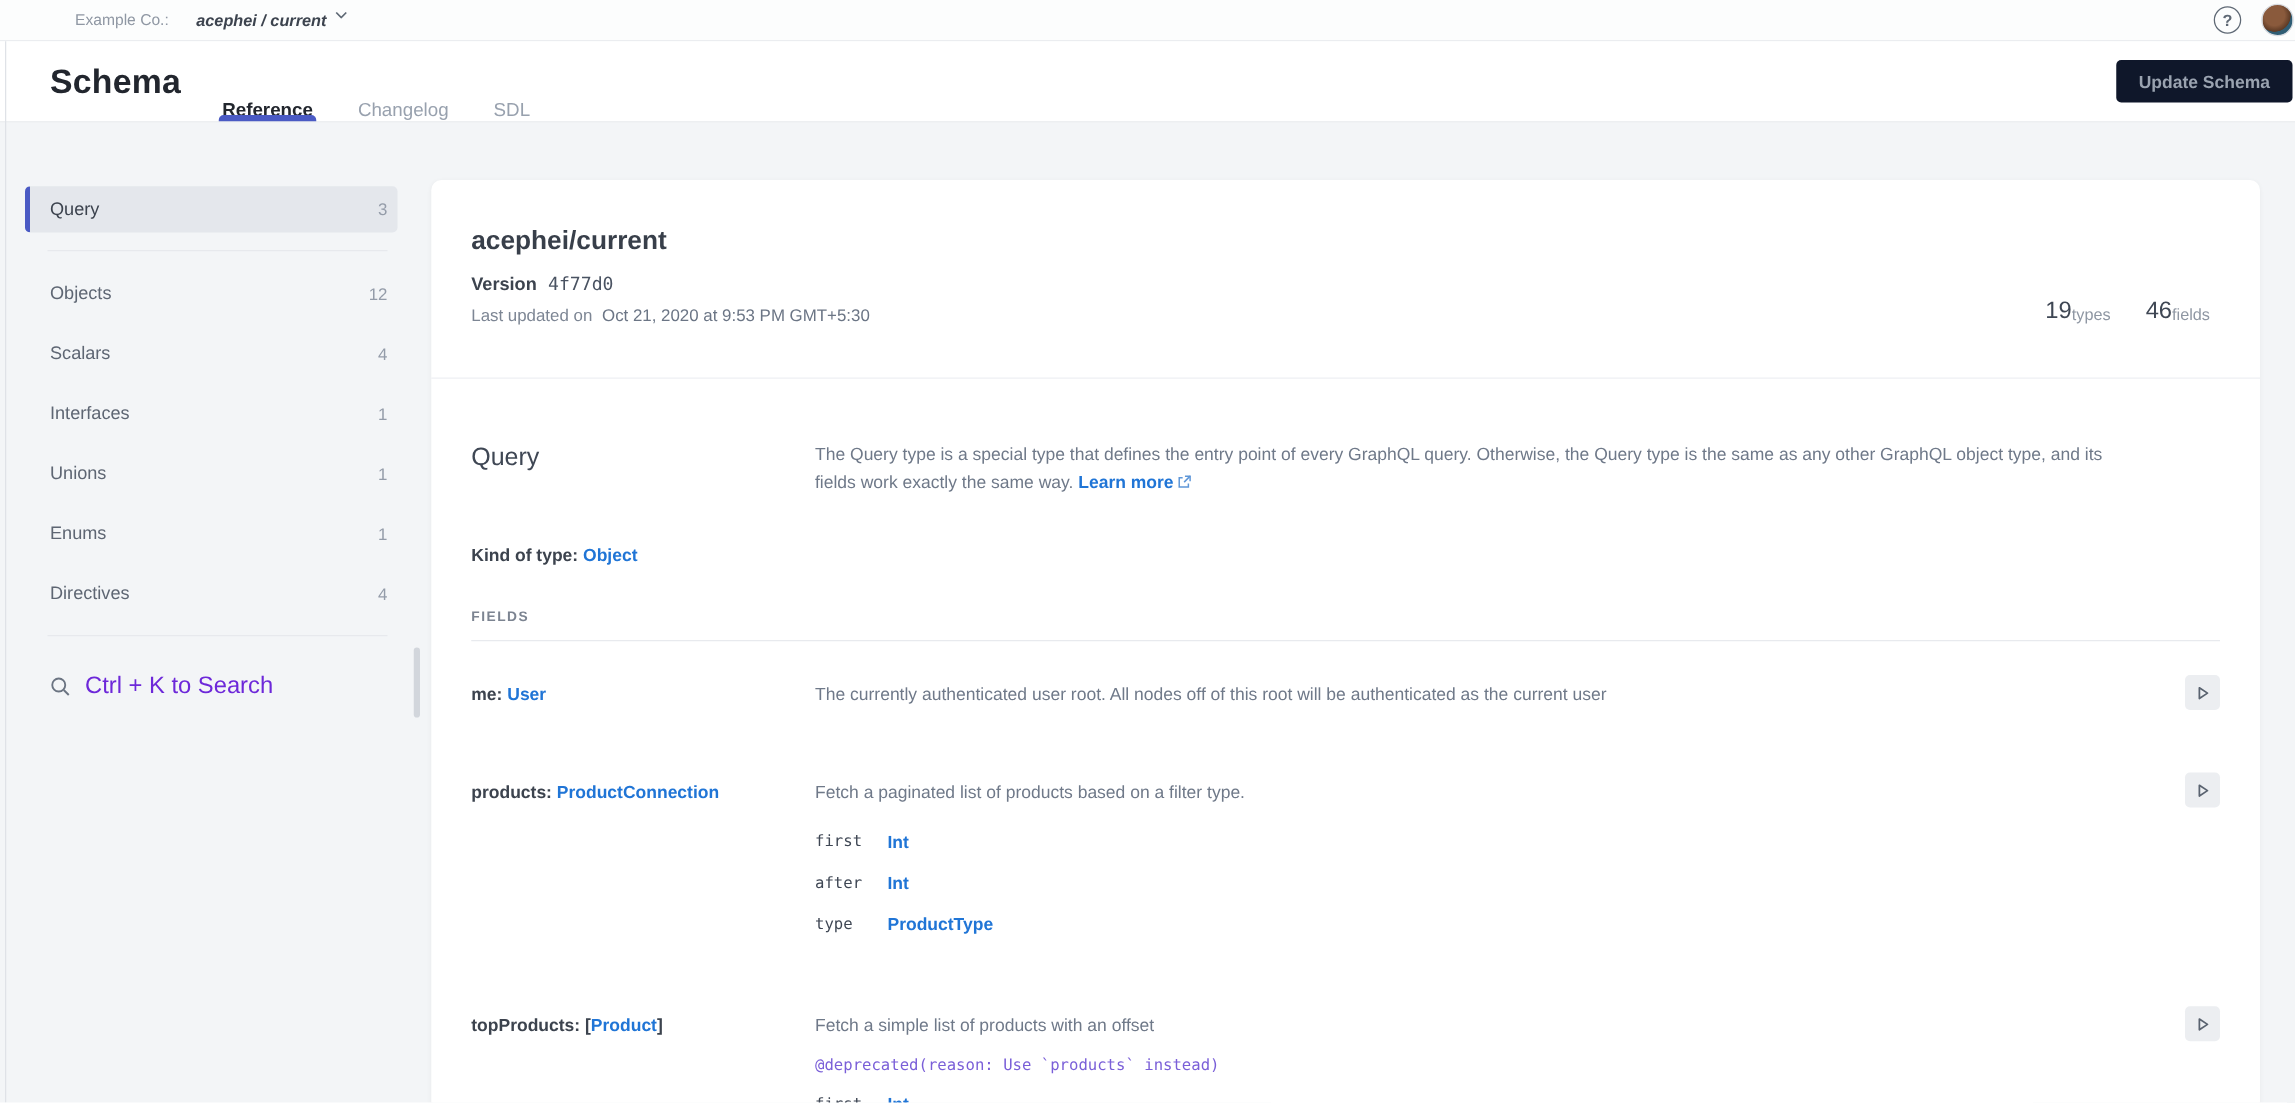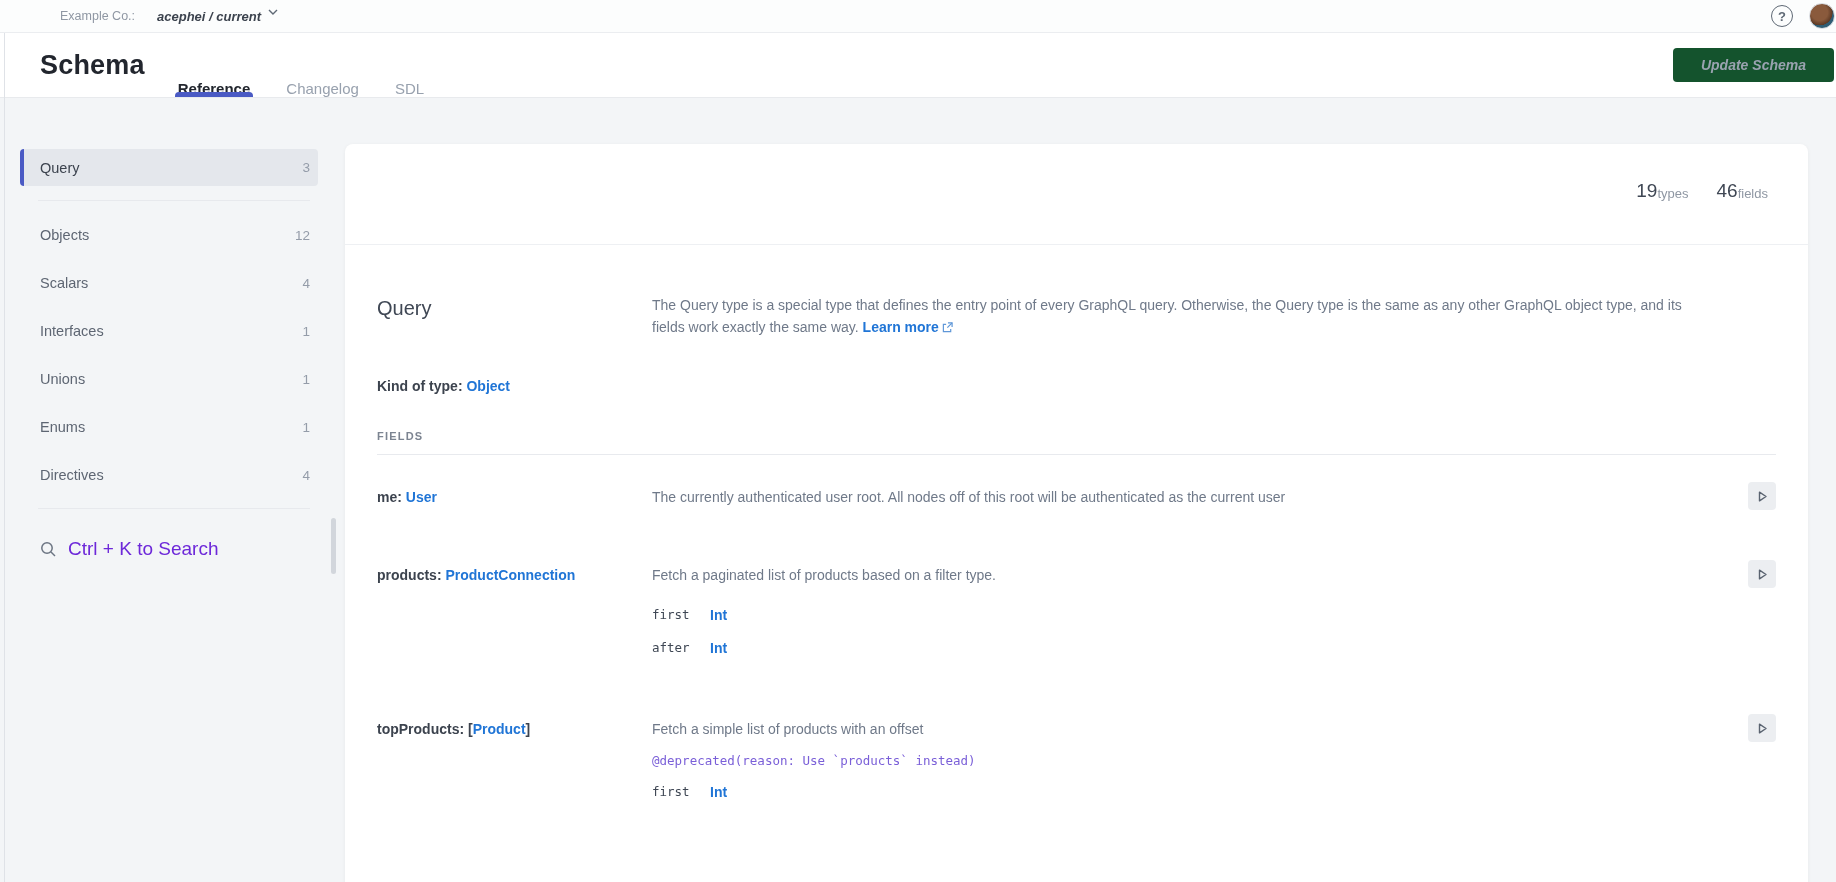--- a/index.html
+++ b/index.html
@@ -45,23 +45,23 @@
     position:relative; display:flex; align-items:center; margin-right:36px;
     font-size:15px; color:#98a1ae; cursor:pointer;
   }
   .tab.active { color:#22262e; font-weight:700; }
   .tab.active::after {
     content:""; position:absolute; left:-3px; right:-3px; bottom:0; height:5px;
     background:#4a5ac4; border-radius:4px 4px 0 0;
   }
   .update-btn {
     align-self:center; margin-left:auto; margin-right:2px;
-    background:#14532d; color:#9aa3b0; border:none; border-radius:4px;
+    background:#0f172a; color:#9aa3b0; border:none; border-radius:4px;
     font-family:"Liberation Sans", sans-serif;
-    font-size:14px; font-weight:700; padding:9px 28px; cursor:default;font-style:italic;
+    font-size:14px; font-weight:700; padding:9px 18px; cursor:default;
   }
 
   
   .left-edge-line {
     position:absolute; left:4px; top:33px; bottom:0; width:1px;
     background:#dfe2e7; z-index:5;
   }
 
   
   .content {
@@ -209,20 +209,31 @@
       </svg>
       <span>Ctrl + K to Search</span>
     </div>
   </div>
 
   <div class="side-scrollbar"></div>
 
   <div class="card">
 
     <div class="card-header">
+      <div>
+        <div class="graph-title">acephei/current</div>
+        <div class="version-row">
+          <span class="version-label">Version</span>
+          <span class="version-value mono">4f77d0</span>
+        </div>
+        <div class="updated-row">
+          <span>Last updated on</span>
+          <span class="updated-date">Oct 21, 2020 at 9:53 PM GMT+5:30</span>
+        </div>
+      </div>
       <div class="stats">
         <div class="stat">
           <span class="stat-value">19</span>
           <span class="stat-label">types</span>
         </div>
         <div class="stat">
           <span class="stat-value">46</span>
           <span class="stat-label">fields</span>
         </div>
       </div>
@@ -276,20 +287,24 @@
           <div class="field-desc">Fetch a paginated list of products based on a filter type.</div>
           <div class="args">
             <div class="arg-row">
               <span class="arg-name mono">first</span>
               <a class="link arg-type">Int</a>
             </div>
             <div class="arg-row">
               <span class="arg-name mono">after</span>
               <a class="link arg-type">Int</a>
             </div>
+            <div class="arg-row">
+              <span class="arg-name mono">type</span>
+              <a class="link arg-type">ProductType</a>
+            </div>
           </div>
         </div>
         <button class="play-btn">
           <svg width="13" height="13" viewBox="0 0 13 13">
             <path d="M3.5 2.2 L10 6.5 L3.5 10.8 Z" fill="none" stroke="#5a6370" stroke-width="1.4" stroke-linejoin="round"></path>
           </svg>
         </button>
       </div>
 
       <div class="row field-row">

